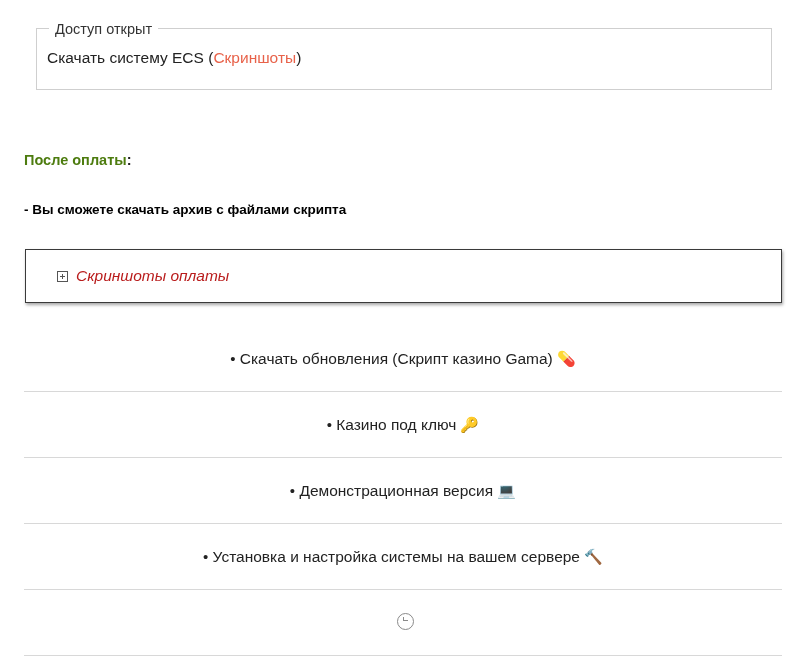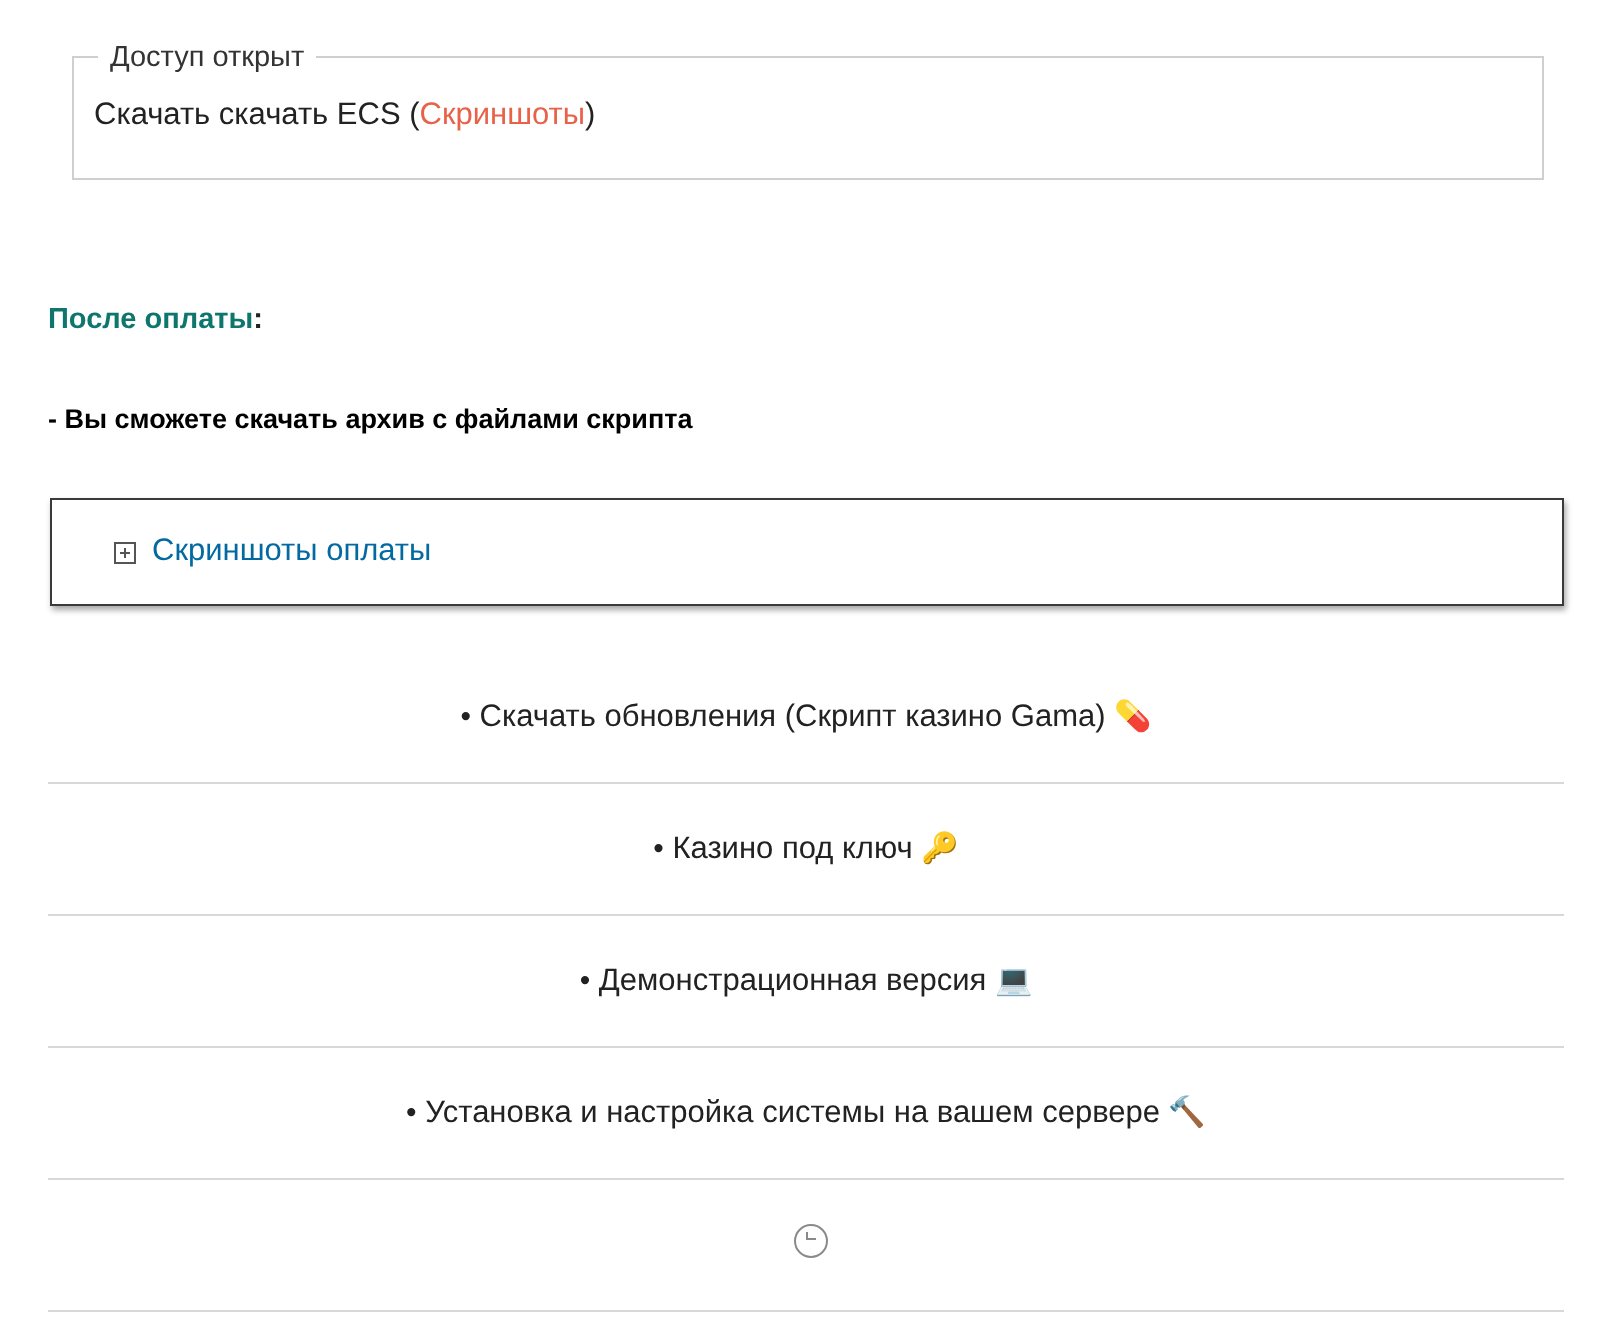--- a/index.html
+++ b/index.html
@@ -61,21 +61,21 @@
 
   
   .after-pay {
     position: absolute;
     left: 24px;
     top: 152px;
     font-size: 14.5px;
     font-weight: bold;
     color: #222222;
   }
-  .after-pay .hl { color: #0f766e; }
+  .after-pay .hl { color: #4d7c0f; }
 
   .bullet-note {
     position: absolute;
     left: 24px;
     top: 202px;
     font-size: 13.5px;
     font-weight: bold;
     color: #000000;
   }
 
@@ -115,21 +115,22 @@
     background: #555555;
   }
   .plus-box::before {
     left: 2px; right: 2px; top: 4px; height: 1px;
   }
   .plus-box::after {
     top: 2px; bottom: 2px; left: 4px; width: 1px;
   }
   .screens-label {
     font-size: 15.5px;
-    color: #0369a1;
+    color: #b91c1c;
+    font-style: italic;
   }
 
   
   .row {
     position: absolute;
     left: 24px;
     width: 758px;
     text-align: center;
     font-size: 15.5px;
     color: #222222;
@@ -186,21 +187,21 @@
   }
 </style>
 </head>
 <body>
 
 <div class="page">
 
   <div class="access-box">
     <div class="access-legend">Доступ открыт</div>
     <div class="access-text">
-      <span>Скачать скачать ECS (</span><a class="dl-link" href="#">Скриншоты</a><span class="paren">)</span>
+      <span>Скачать систему ECS (</span><a class="dl-link" href="#">Скриншоты</a><span class="paren">)</span>
     </div>
   </div>
 
   <div class="after-pay">
     <span class="hl">После оплаты</span><span>:</span>
   </div>
 
   <div class="bullet-note">- Вы сможете скачать архив с файлами скрипта</div>
 
   <div class="screens-box">

